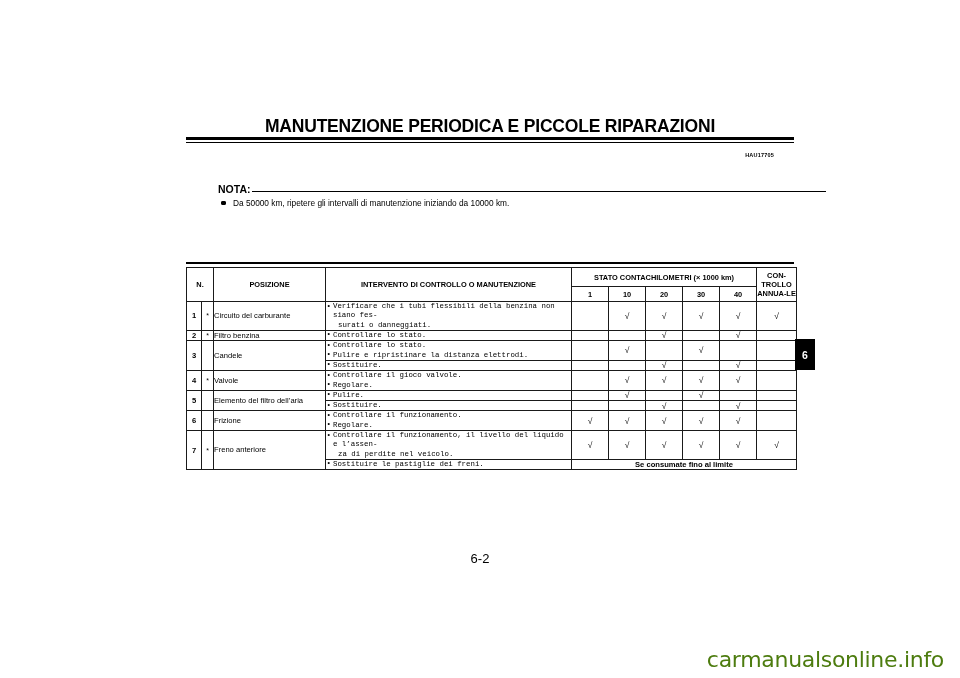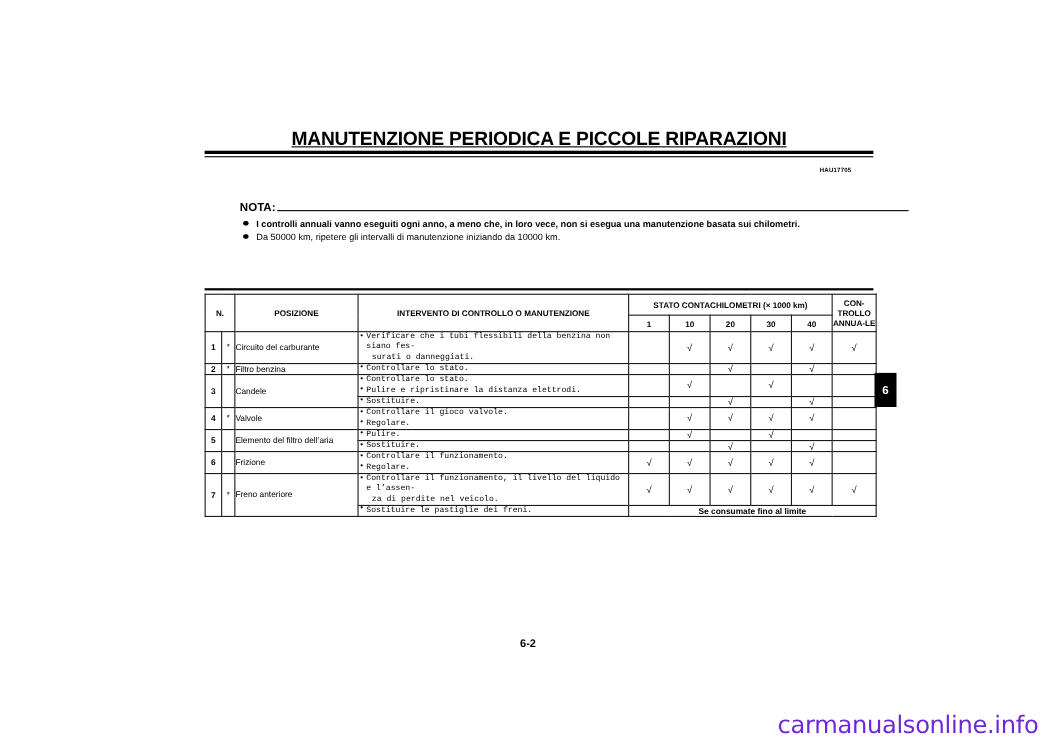--- a/index.html
+++ b/index.html
@@ -27,21 +27,20 @@
   .chapter-title {
     position: absolute;
     left: 186px;
     top: 116px;
     width: 608px;
     text-align: center;
     font-size: 17.5px;
     font-weight: bold;
     letter-spacing: -0.2px;
     white-space: nowrap;
-    text-decoration: underline;
   }
   .title-rule-thick {
     position: absolute;
     left: 186px;
     top: 137px;
     width: 608px;
     height: 2.5px;
     background: #000;
   }
   .title-rule-thin {
@@ -224,32 +223,32 @@
     font-weight: bold;
     display: flex;
     align-items: center;
     justify-content: center;
   }
 
   
   .page-number {
     position: absolute;
     left: 0;
-    top: 580px;
+    top: 551px;
     width: 960px;
     text-align: center;
-    font-size: 10px;
-    font-weight: bold;
+    font-size: 13px;
+    font-weight: normal;
   }
   .watermark {
     position: absolute;
     right: 16px;
     bottom: 6px;
     font-size: 22px;
-    color: #6d28d9;
+    color: #4d7c0f;
     letter-spacing: -0.3px;
     font-family: "DejaVu Sans", sans-serif;
   }
 </style>
 </head>
 <body>
 
 <div class="page">
 
   <div class="chapter-title">MANUTENZIONE PERIODICA E PICCOLE RIPARAZIONI</div>
@@ -257,21 +256,21 @@
   <div class="title-rule-thin"></div>
 
   <div class="doc-code">HAU17705</div>
 
   <div class="nota-wrap">
     <div class="nota-head">
       <span class="nota-label">NOTA:</span>
       <span class="nota-line"></span>
     </div>
     <ul class="nota-list" id="nota-list">
-        <li class="nota-item strong"><span class="bullet"></span><span>I controlli annuali vanno eseguiti ogni anno, a meno che, in loro vece, non si esegua una manutenzione basata sui chilometri.</span></li>
+        <li class="nota-item strong"><span class="bullet"></span></li>
         <li class="nota-item"><span class="bullet"></span><span>Da 50000 km, ripetere gli intervalli di manutenzione iniziando da 10000 km.</span></li>
       </ul>
   </div>
 
   <div class="tbl-rule-top"></div>
 
   <table class="maint">
     <colgroup>
       <col class="th-num">
         <col class="th-ast">

